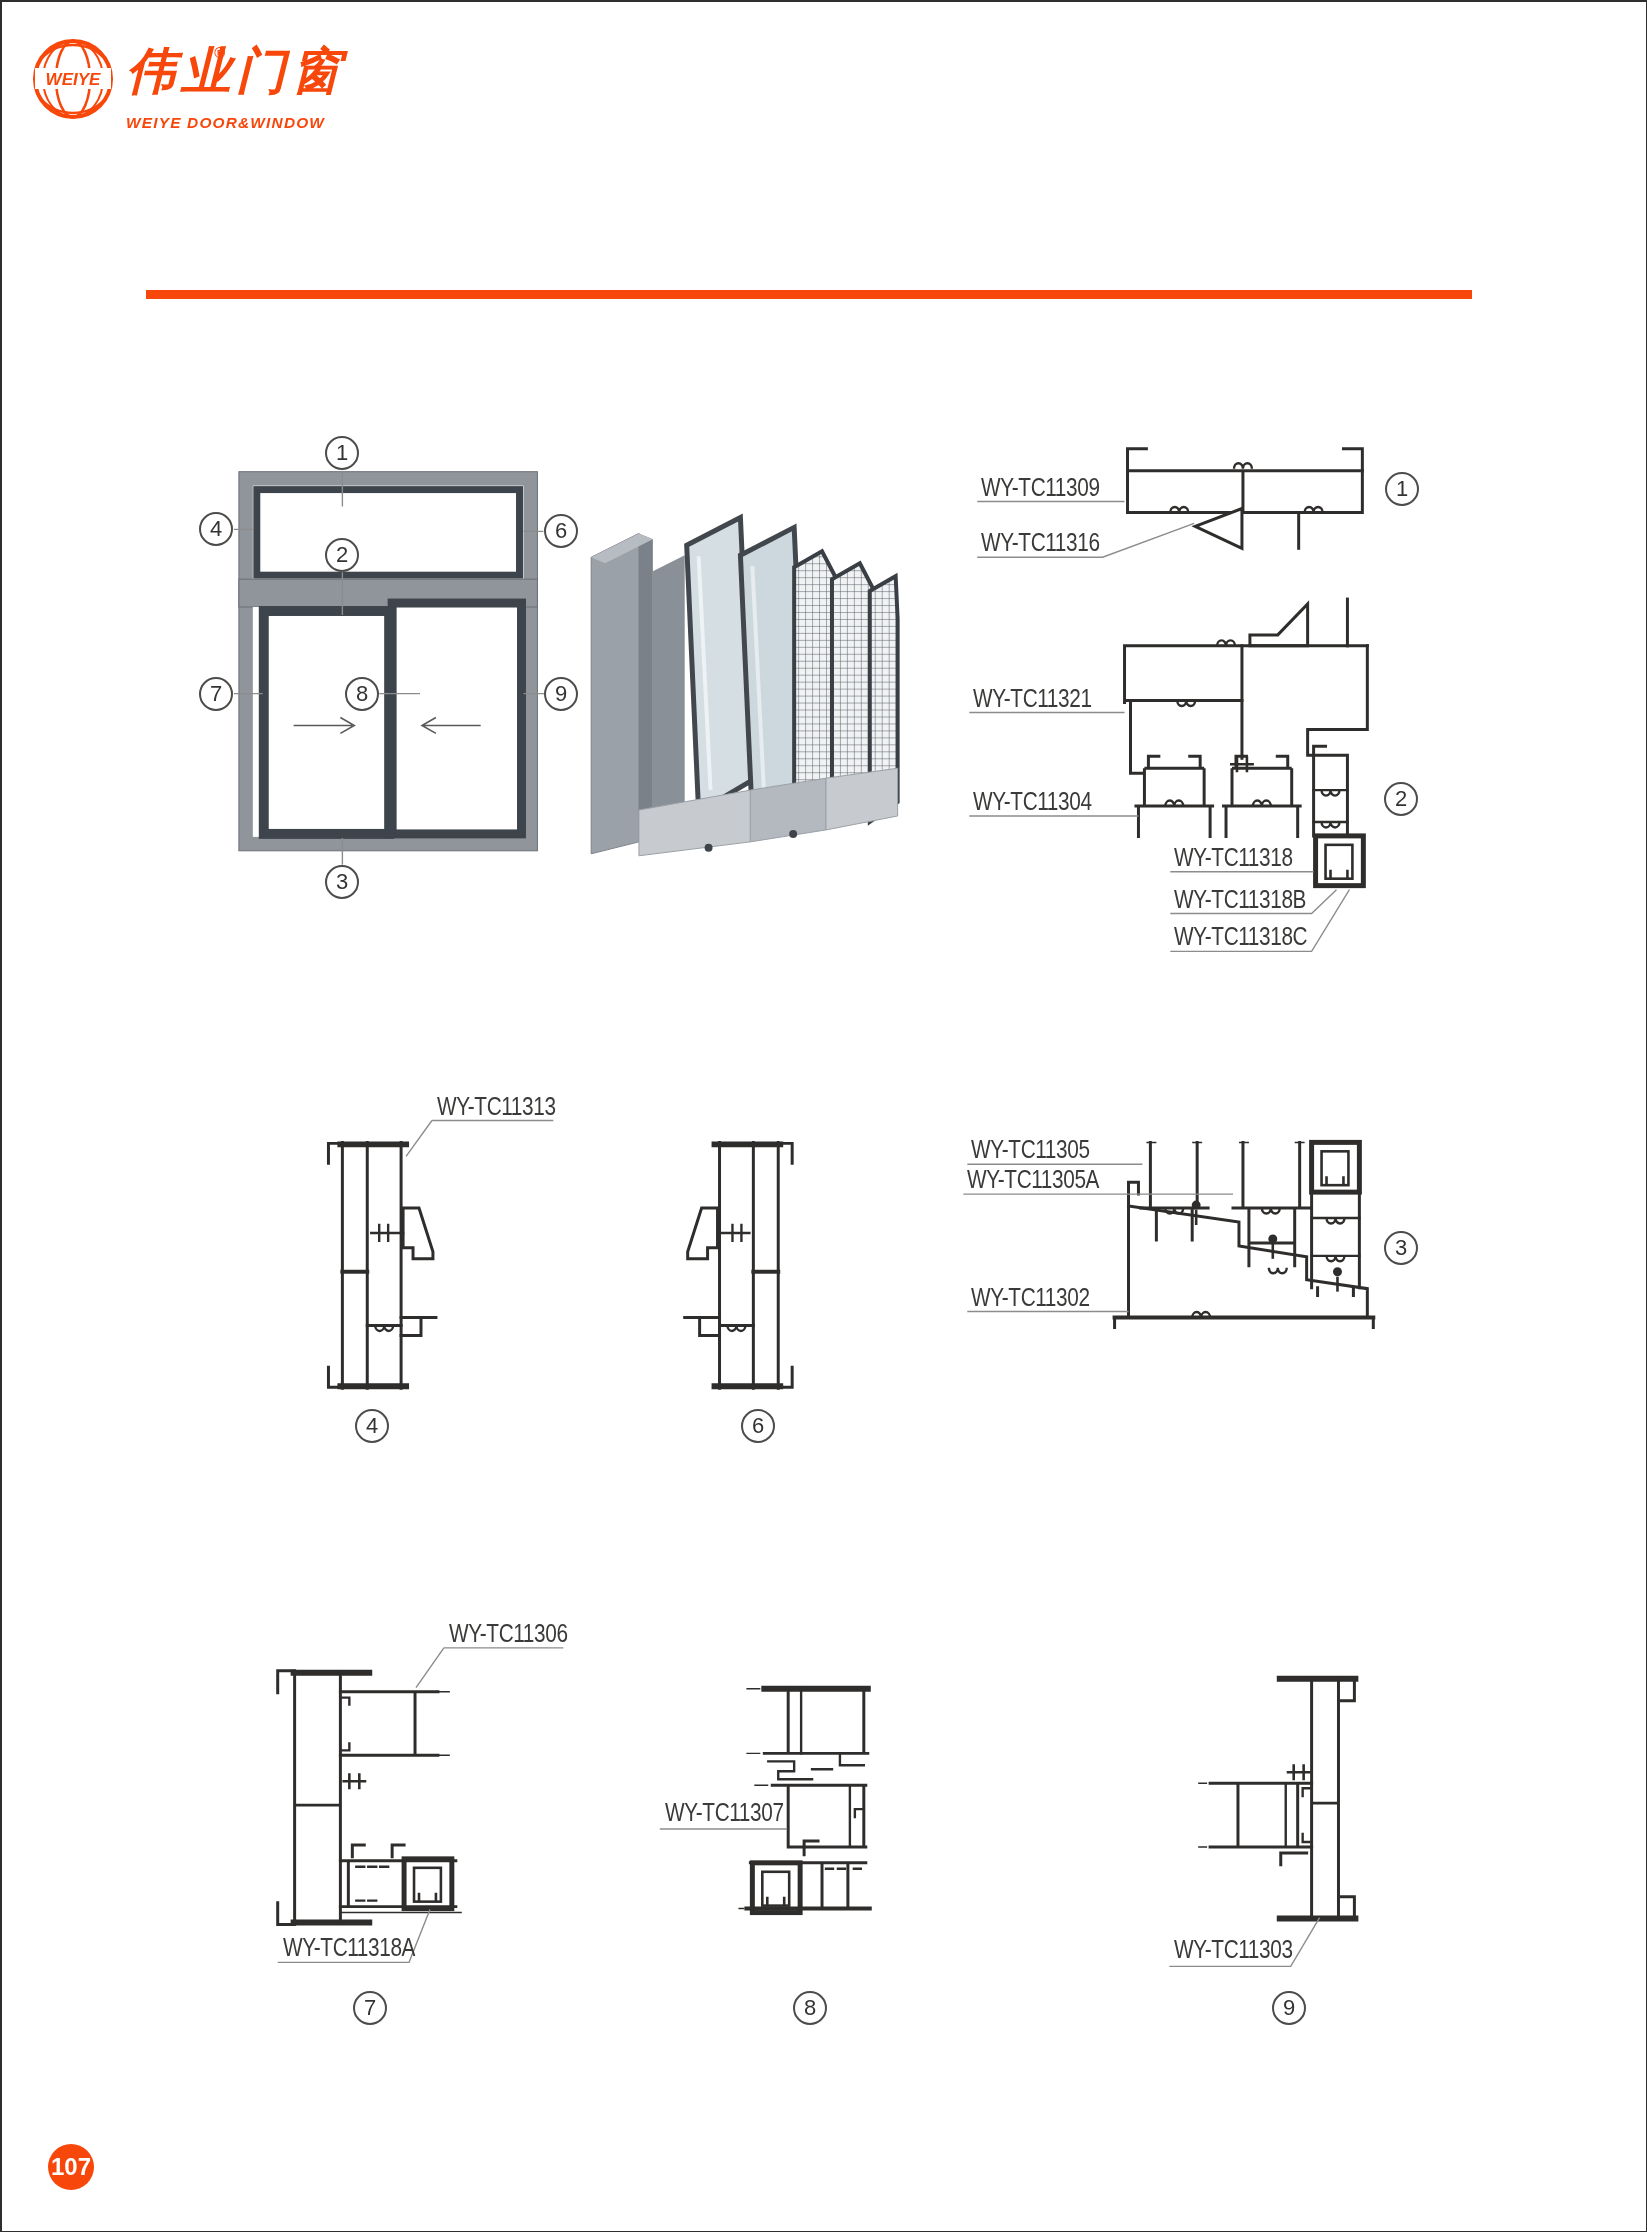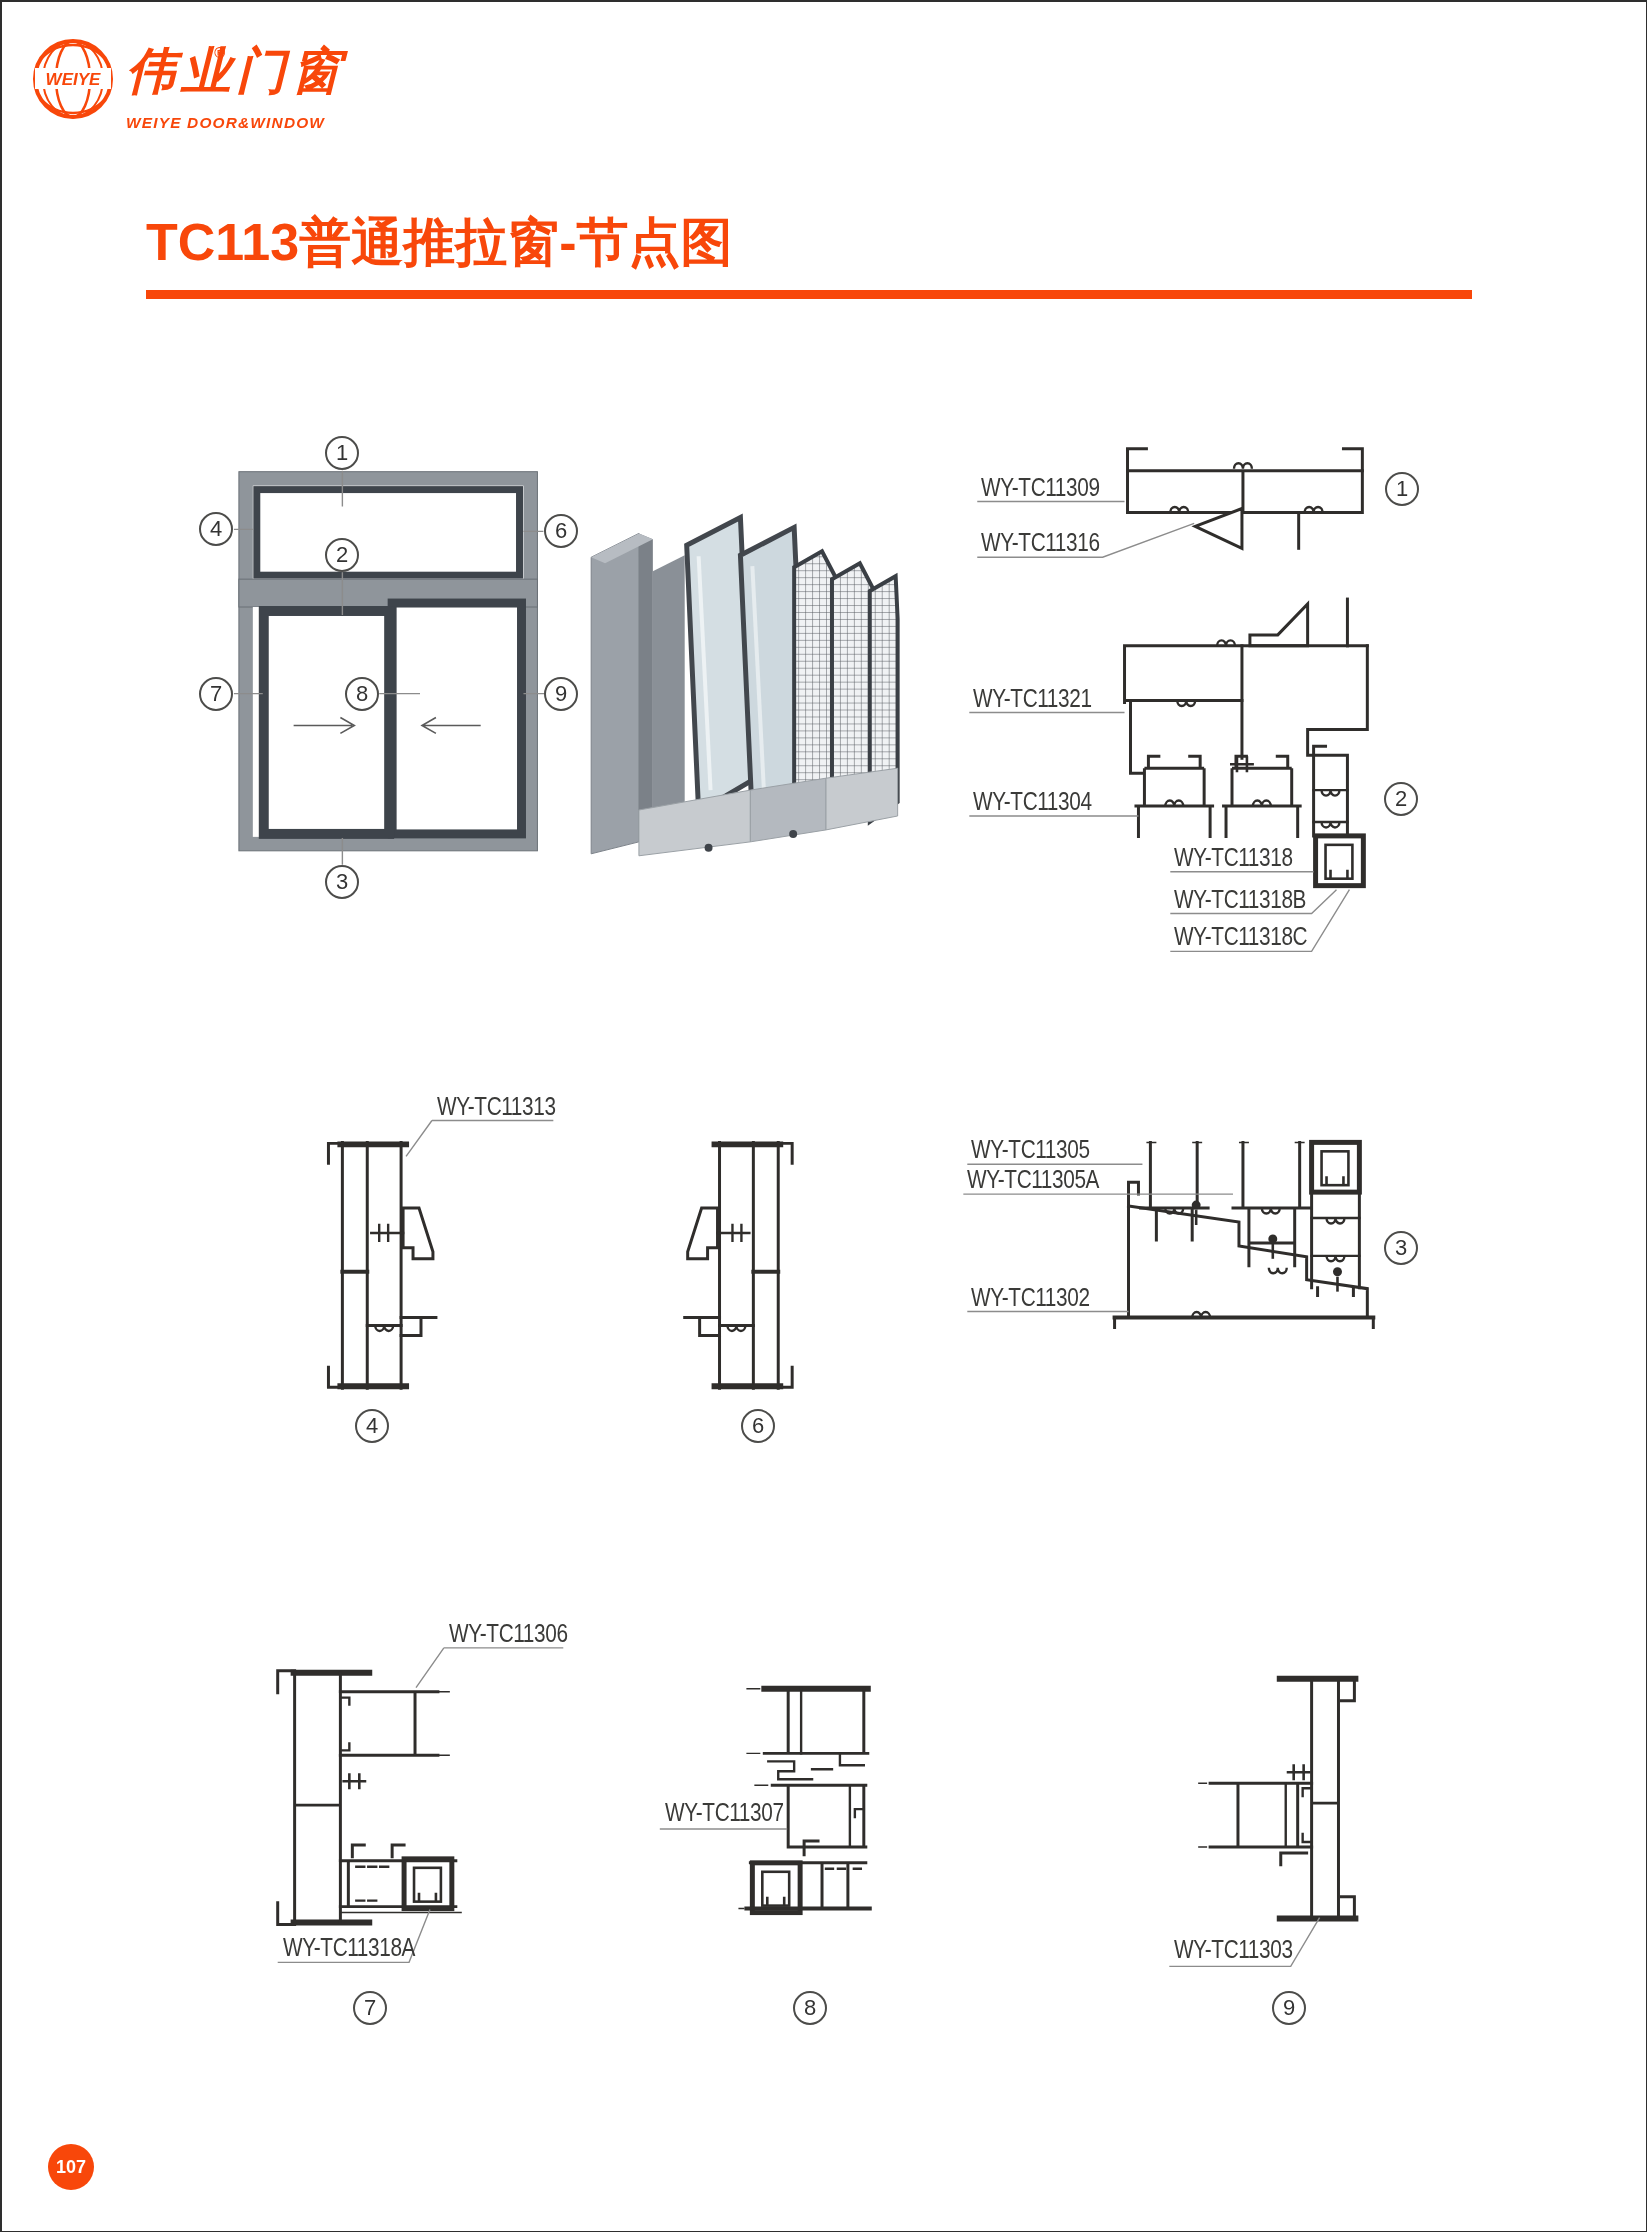--- a/index.html
+++ b/index.html
@@ -27,21 +27,21 @@
     transform:scaleX(0.8);transform-origin:0 0;letter-spacing:-0.5px;}
 
   
   .co{position:absolute;width:34px;height:34px;border:2px solid #4c4c4a;border-radius:50%;
     background:#fff;display:flex;align-items:center;justify-content:center;
     font-size:22px;color:#333;box-sizing:border-box;}
 
   
   .pagenum{position:absolute;left:46px;top:2142px;width:46px;height:46px;border-radius:50%;
     background:var(--accent);color:#fff;display:flex;align-items:center;justify-content:center;
-    font-size:18px;font-weight:bold;}
+    font-size:24px;font-weight:bold;}
 
   
   .ln{stroke:var(--ink);stroke-width:3;fill:none;stroke-linecap:square;stroke-linejoin:miter;}
   .ln25{stroke:var(--ink);stroke-width:2.4;fill:none;stroke-linecap:square;}
   .ln4{stroke:var(--ink);stroke-width:4;fill:none;stroke-linecap:square;}
   .lncap{stroke:var(--ink);stroke-width:6;fill:none;stroke-linecap:square;}
   .thin{stroke:var(--ink);stroke-width:1.5;fill:none;}
   .lead{stroke:#8c8c8c;stroke-width:1.4;fill:none;}
   .wfill{fill:#fff;}
 </style>
@@ -239,21 +239,20 @@
       <rect x="3" y="30" width="76" height="21" fill="#fff"></rect>
       <text x="41" y="47" text-anchor="middle" font-size="17" font-weight="bold" fill="#f8470a">WEIYE</text>
     </svg>
     <div class="logo-textcol">
       <span class="regmark">®</span>
       <div class="brand-cn">伟业门窗</div>
       <div class="brand-en">WEIYE DOOR&amp;WINDOW</div>
     </div>
   </div>
 
-  <div class="title">TC113普通推拉窗-节点图</div>
   <div class="rule"></div>
 
   <div class="plabel" style="left:979px;top:472px;">WY-TC11309</div>
   <div class="plabel" style="left:979px;top:527px;">WY-TC11316</div>
   <div class="plabel" style="left:971px;top:683px;">WY-TC11321</div>
   <div class="plabel" style="left:971px;top:786px;">WY-TC11304</div>
   <div class="plabel" style="left:1172px;top:842px;">WY-TC11318</div>
   <div class="plabel" style="left:1172px;top:884px;">WY-TC11318B</div>
   <div class="plabel" style="left:1172px;top:921px;">WY-TC11318C</div>
   <div class="plabel" style="left:435px;top:1091px;">WY-TC11313</div>

